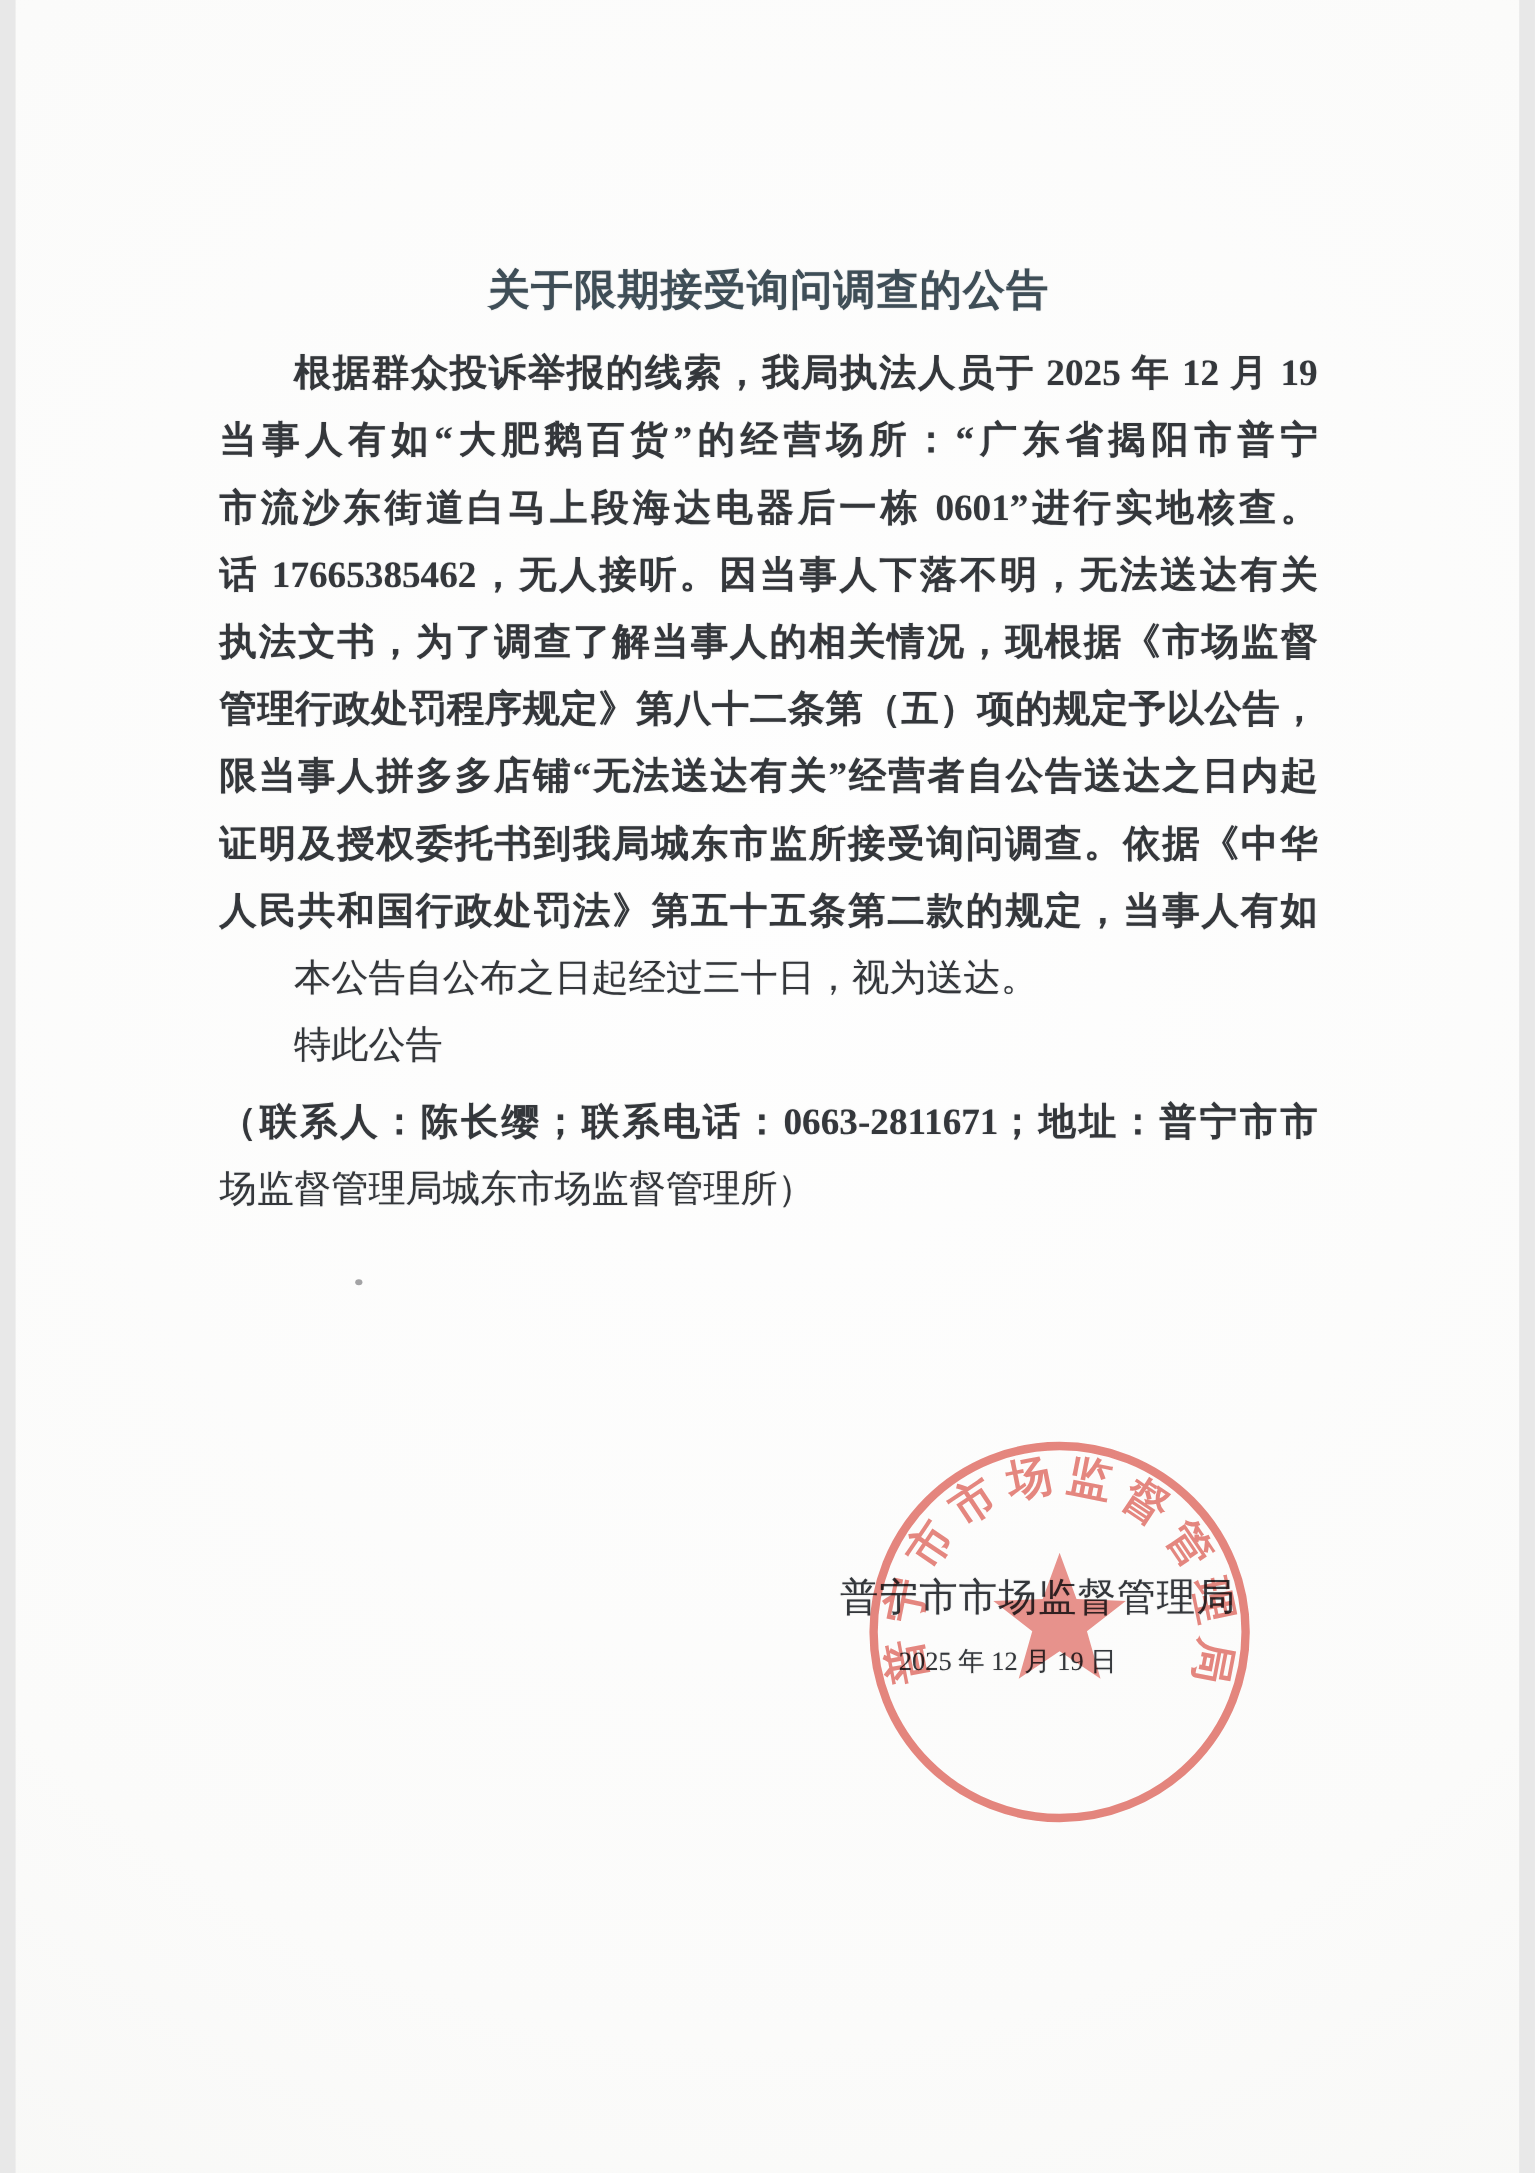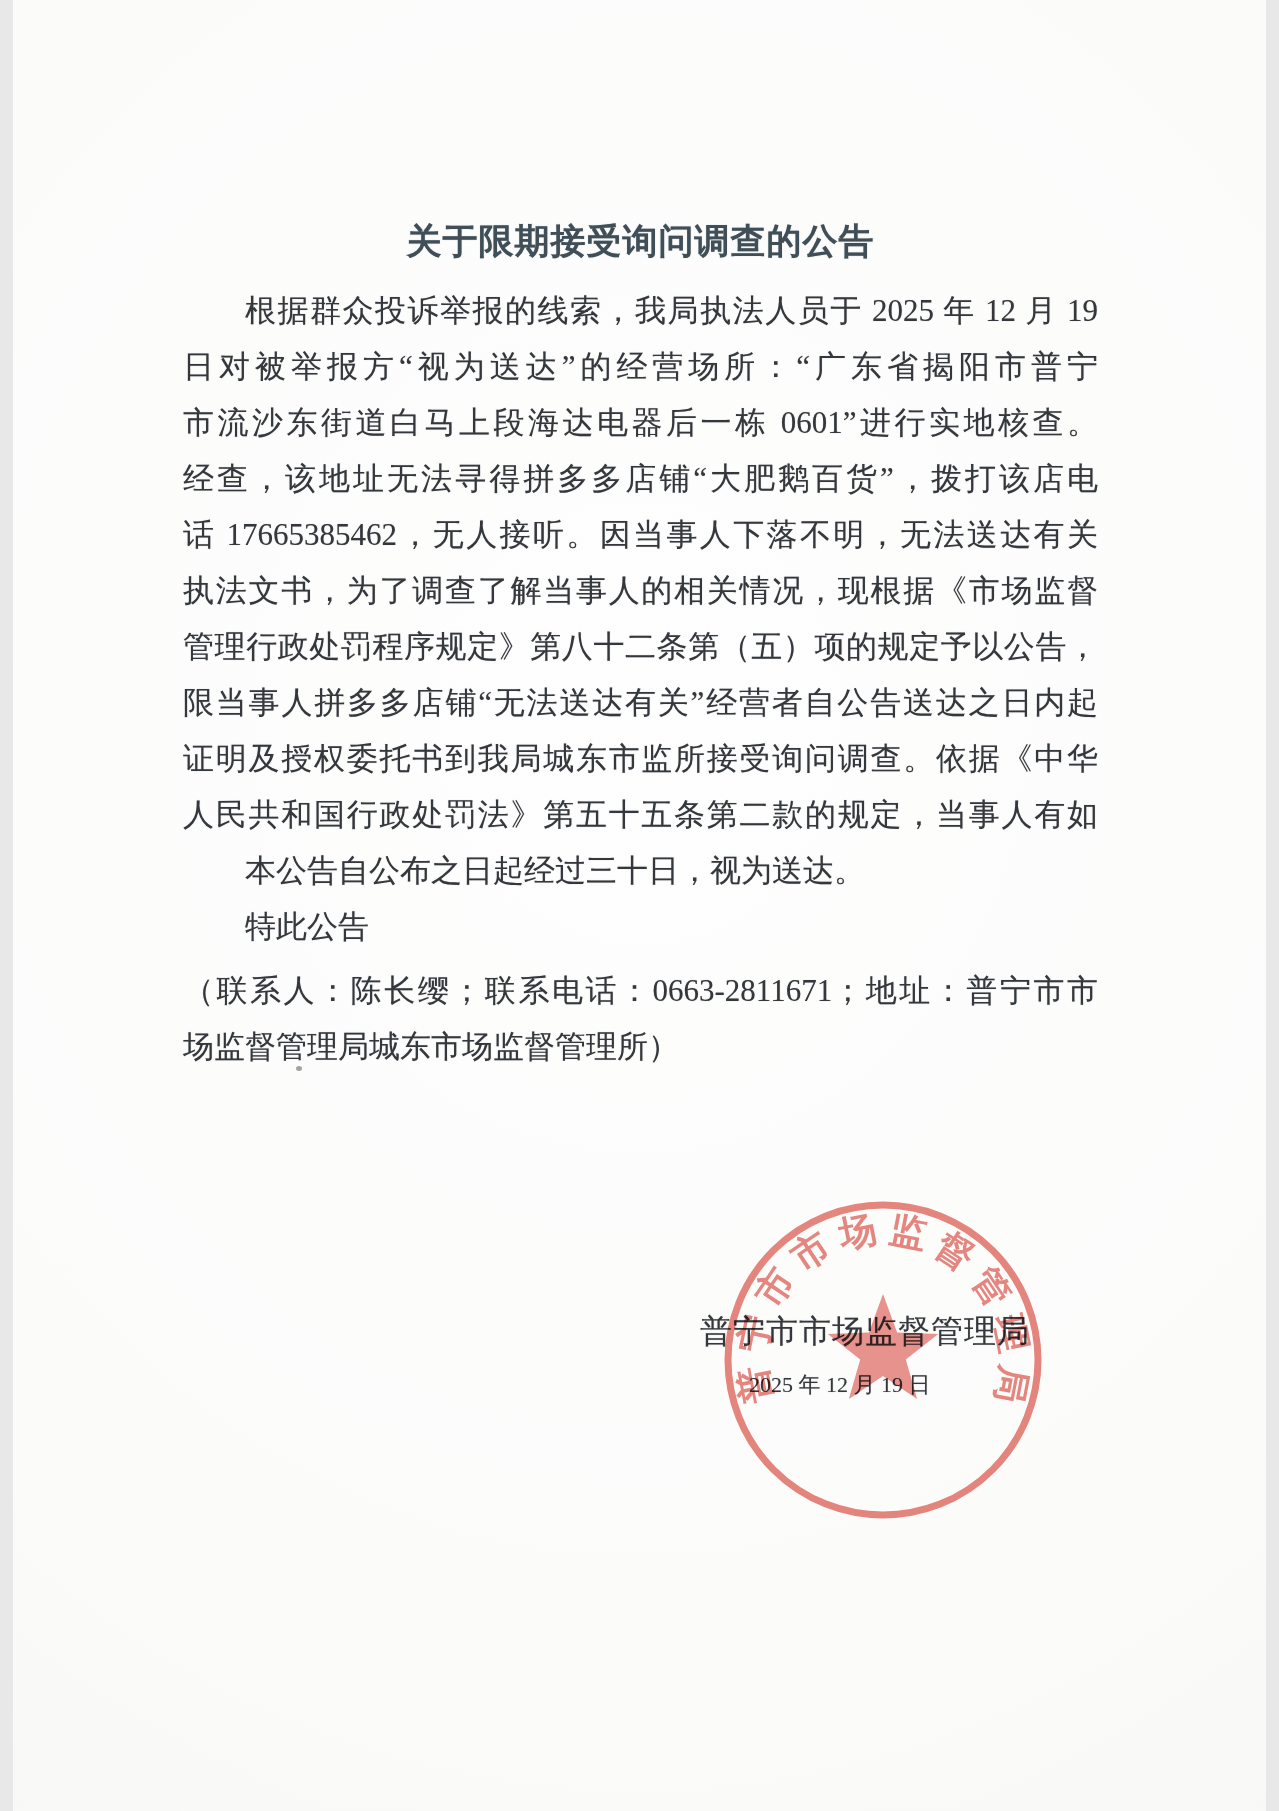--- a/index.html
+++ b/index.html
@@ -31,21 +31,21 @@
     position: absolute;
     left: 170px;
     top: 283px;
     width: 915px;
     font-size: 31px;
     line-height: 56px;
     color: #34373b;
     text-shadow: 0 0 1px rgba(52,55,59,0.35);
   }
   .line { width: 100%; height: 56px; overflow: visible; }
-  .j { text-align: justify; text-align-last: justify; }
+  .j { text-align: justify; text-align-last: justify; font-weight: bold; }
   .indent { text-indent: 2em; }
   .contact-block { margin-top: 8px; }
   .sig {
     position: absolute;
     left: 687px;
     top: 1310px;
     font-size: 32px;
     letter-spacing: 1px;
     color: #34373b;
     text-shadow: 0 0 1px rgba(52,55,59,0.35);
@@ -80,23 +80,22 @@
 </style>
 </head>
 <body>
 
 <div class="page">
 
   <h1 class="doc-title">关于限期接受询问调查的公告</h1>
 
   <div class="body-col">
     <div class="line j indent">根据群众投诉举报的线索，我局执法人员于 2025 年 12 月 19</div>
-    <div class="line j">日对被举报方“视为送达”的经营场所：“广东省揭阳市普宁</div>
+    <div class="line j">当事人有如“大肥鹅百货”的经营场所：“广东省揭阳市普宁</div>
     <div class="line j">市流沙东街道白马上段海达电器后一栋 0601”进行实地核查。</div>
-    <div class="line j">经查，该地址无法寻得拼多多店铺“大肥鹅百货”，拨打该店电</div>
     <div class="line j">话 17665385462，无人接听。因当事人下落不明，无法送达有关</div>
     <div class="line j">执法文书，为了调查了解当事人的相关情况，现根据《市场监督</div>
     <div class="line j">管理行政处罚程序规定》第八十二条第（五）项的规定予以公告，</div>
     <div class="line j">限当事人拼多多店铺“无法送达有关”经营者自公告送达之日内起</div>
     <div class="line j">证明及授权委托书到我局城东市监所接受询问调查。依据《中华</div>
     <div class="line j">人民共和国行政处罚法》第五十五条第二款的规定，当事人有如</div>
 
     <div class="line indent">本公告自公布之日起经过三十日，视为送达。</div>
     <div class="line indent">特此公告</div>
 

